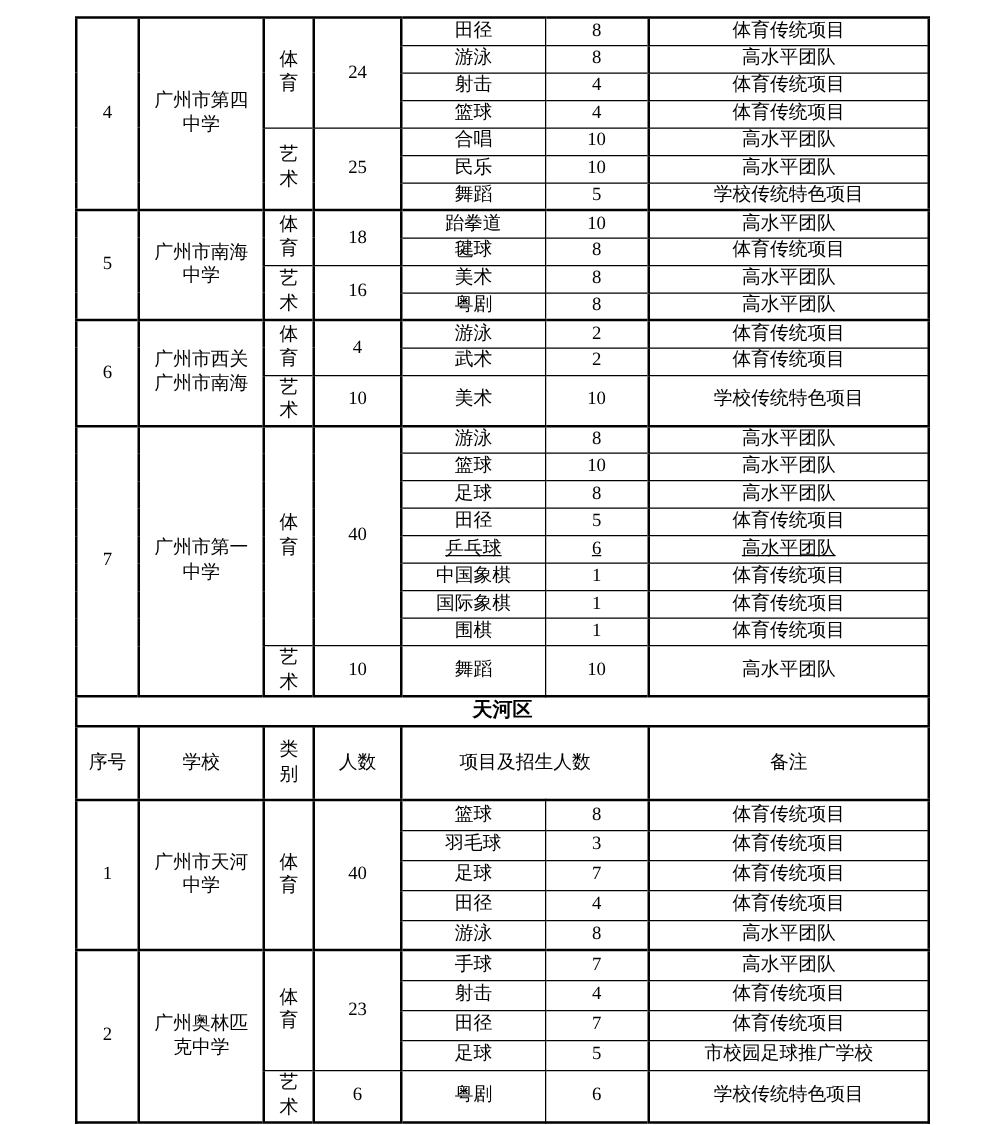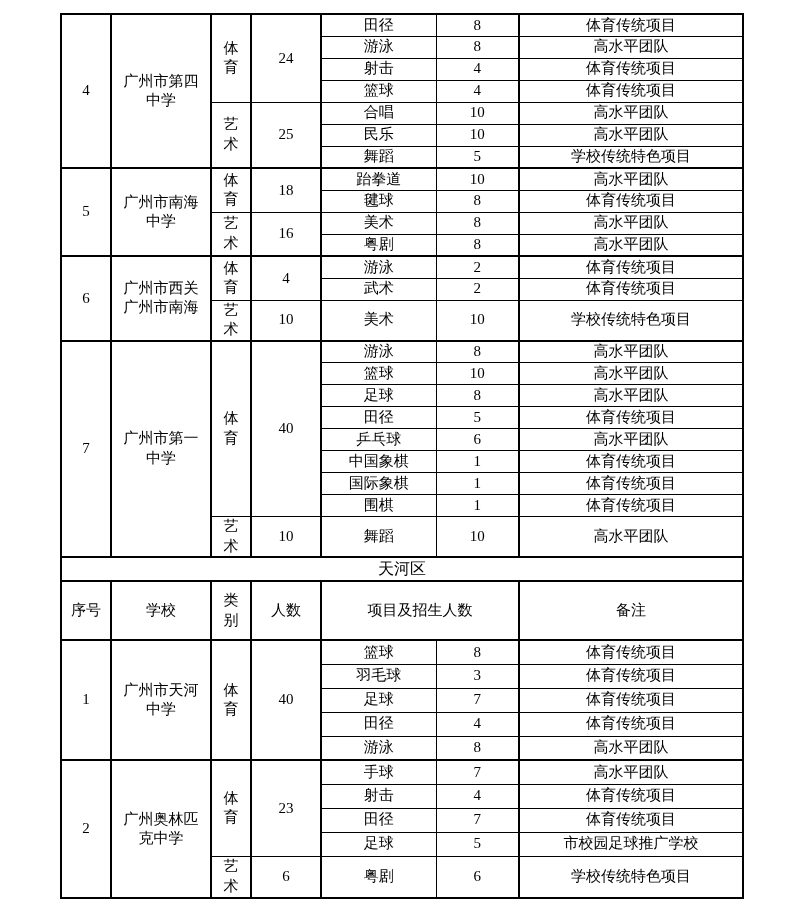--- a/index.html
+++ b/index.html
@@ -33,21 +33,21 @@
     line-height: 1.3;
     padding: 0;
     white-space: pre-line;
     overflow: hidden;
   }
   .bl2 { border-left-width: 2px !important; }
   .bt2 { border-top-width: 2px !important; }
   tr.banner-row td {
     border-top-width: 2px;
     border-bottom-width: 2px;
-    font-weight: normal;
+    font-weight: bold;
     font-size: 16px;
     height: 22px;
   }
   tr.header-row { height: 59px; }
   tr.header-row td {
     border-bottom-width: 2px;
     font-size: 15px;
   }
 </style>
 </head>
@@ -181,21 +181,21 @@
         <tr style="height: 22px;">
           <td class="bl2">足球</td>
           <td>8</td>
           <td class="bl2">高水平团队</td>
         </tr>
         <tr style="height: 22px;">
           <td class="bl2">田径</td>
           <td>5</td>
           <td class="bl2">体育传统项目</td>
         </tr>
-        <tr style="height: 22px;">
+        <tr style="height: 22px; text-decoration: underline;">
           <td class="bl2">乒乓球</td>
           <td>6</td>
           <td class="bl2">高水平团队</td>
         </tr>
         <tr style="height: 22px;">
           <td class="bl2">中国象棋</td>
           <td>1</td>
           <td class="bl2">体育传统项目</td>
         </tr>
         <tr style="height: 22px; margin-top: 36px;">

